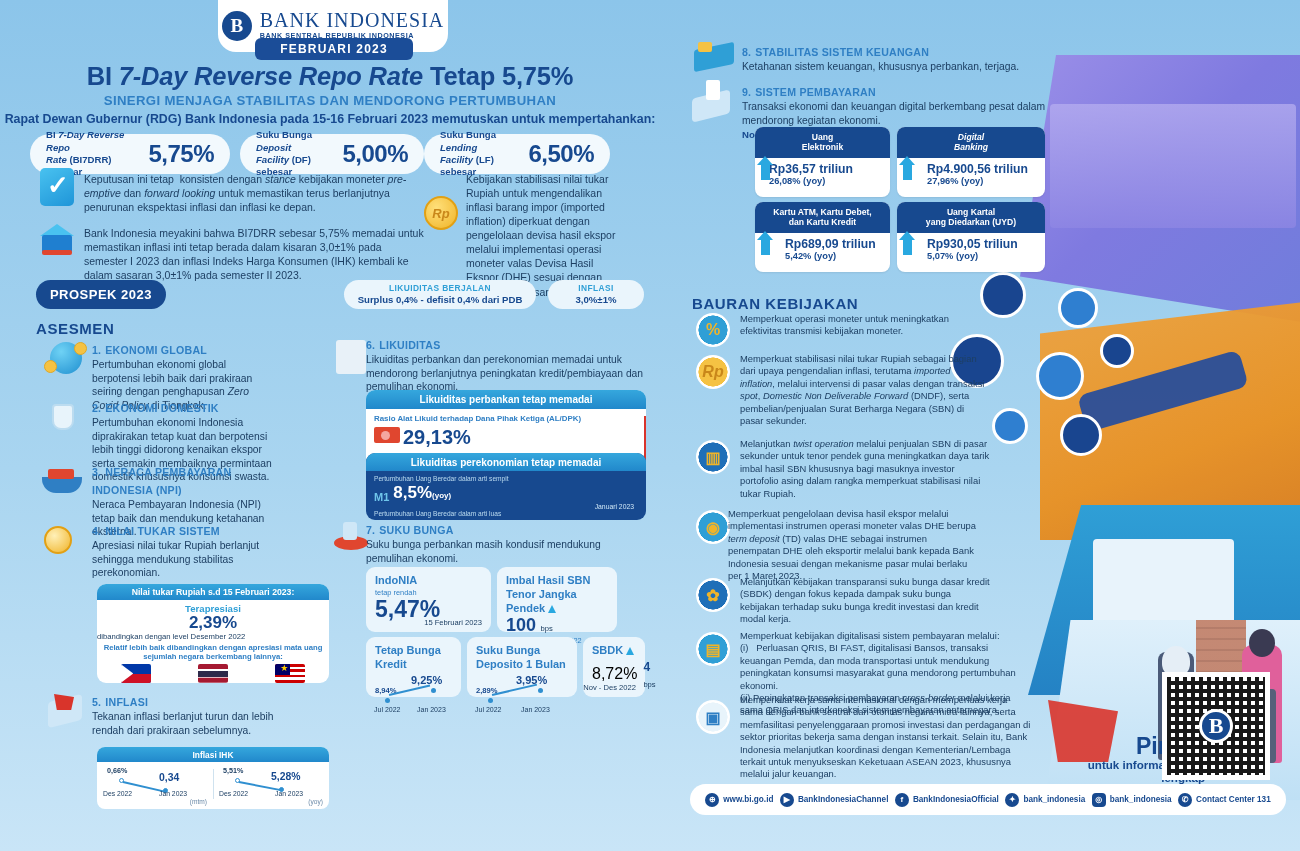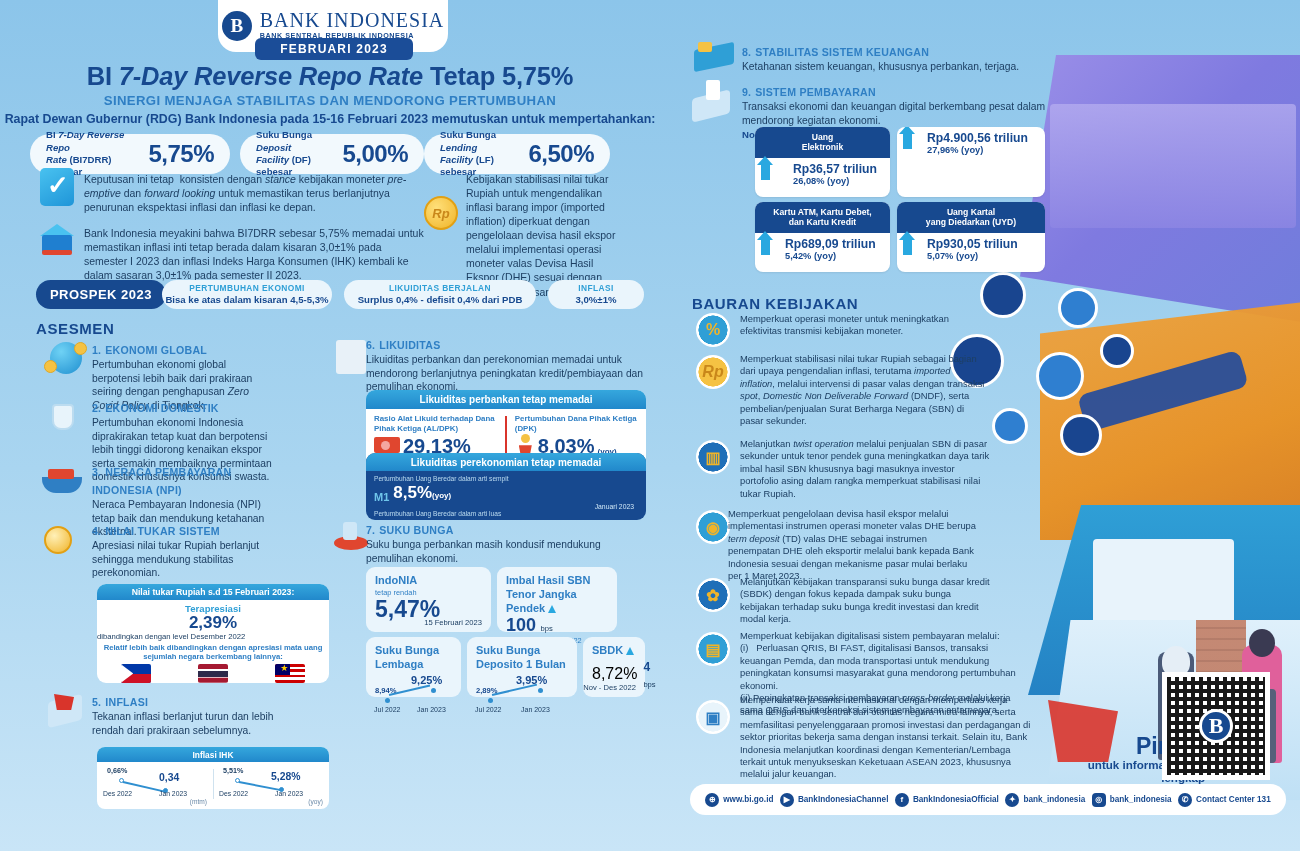--- a/index.html
+++ b/index.html
@@ -293,24 +293,20 @@
       <div class="bot"></div>
       <div class="bar"></div>
   </div>
   <div class="stmt" style="left:84px;top:226px;width:340px">Bank Indonesia meyakini bahwa BI7DRR sebesar 5,75% memadai untuk memastikan inflasi inti tetap berada dalam kisaran 3,0±1% pada semester I 2023 dan inflasi Indeks Harga Konsumen (IHK) kembali ke dalam sasaran 3,0±1% pada semester II 2023.</div>
 
   <div class="ic-rp">Rp</div>
   <div class="stmt" style="left:466px;top:172px;width:160px">Kebijakan stabilisasi nilai tukar Rupiah untuk mengendalikan inflasi barang impor (imported inflation) diperkuat dengan pengelolaan devisa hasil ekspor melalui implementasi operasi moneter valas Devisa Hasil Ekspor (DHE) sesuai dengan mekanisme pasar.</div>
 
   <div class="prospek-wrap">
     <div class="pb dark" style="left:0;width:130px">PROSPEK 2023</div>
-    <div class="pb light" style="left:126px;width:170px">
-      <div class="t1">PERTUMBUHAN EKONOMI</div>
-      <div class="t2">Bisa ke atas dalam kisaran 4,5-5,3%</div>
-    </div>
     <div class="pb light" style="left:308px;width:192px">
       <div class="t1">LIKUIDITAS BERJALAN</div>
       <div class="t2">Surplus 0,4% - defisit 0,4% dari PDB</div>
     </div>
     <div class="pb light" style="left:512px;width:96px">
       <div class="t1">INFLASI</div>
       <div class="t2">3,0%±1%</div>
     </div>
   </div>
 
@@ -428,32 +424,20 @@
         <div class="t">Rasio Alat Likuid terhadap Dana Pihak Ketiga (AL/DPK)</div>
         <div style="display:flex;align-items:center;gap:3px">
           <div style="width:26px;height:16px;background:#e0462f;border-radius:2px;position:relative;">
             <div style="position:absolute;left:7px;top:4px;width:9px;height:9px;border-radius:50%;background:#f4a6a0"></div>
           </div>
           <div class="v">29,13%</div>
         </div>
         <div class="d">Januari 2023</div>
       </div>
       <div class="sep"></div>
-      <div class="cell">
-        <div class="t">Pertumbuhan Dana Pihak Ketiga (DPK)</div>
-        <div style="display:flex;align-items:flex-end;gap:3px">
-          <div style="width:20px;height:22px;position:relative;">
-            <div style="position:absolute;left:4px;top:11px;width:13px;height:11px;background:#e0462f;clip-path:polygon(0 0,100% 0,84% 100%,16% 100%)"></div>
-            <div style="position:absolute;left:6px;top:0;width:9px;height:9px;border-radius:50%;background:#f5c243"></div>
-          </div>
-          <div class="v">8,03%</div>
-          <div class="yoy">(yoy)</div>
-        </div>
-        <div class="d">Januari 2023</div>
-      </div>
     </div>
   </div>
 
   <div class="liq2">
     <div class="hdr">Likuiditas perekonomian tetap memadai</div>
     <div class="row">
       <div class="cell">
         <div class="t">Pertumbuhan Uang Beredar dalam arti sempit</div>
         <div><span class="m">M1</span><span class="v">8,5%</span><span class="yoy">(yoy)</span></div>
         <div class="d">Januari 2023</div>
@@ -482,21 +466,21 @@
     <div class="v">5,47%</div>
     <div class="d">15 Februari 2023</div>
   </div>
   <div class="sb" style="left:497px;top:567px;width:120px;height:65px">
     <div class="t"><span>Imbal Hasil SBN Tenor Jangka Pendek</span> <span class="arw-up"></span></div>
     <div><span class="bpsv">100</span> <span class="bps">bps</span></div>
     <div class="s">dibandingkan Juli 2022</div>
   </div>
 
   <div class="sb" style="left:366px;top:637px;width:95px;height:60px">
-    <div class="t">Suku Bunga Lembaga</div>
+    <div class="t">Tetap Bunga Kredit</div>
     <div style="position:relative;height:36px">
       <div style="position:absolute;left:0;top:14px;font-size:7.6px;font-weight:bold;color:#17498f">8,94%</div>
       <div style="position:absolute;left:36px;top:2px;font-size:11px;font-weight:bold;color:#17498f">9,25%</div>
       <div style="position:absolute;left:10px;top:26px;width:5px;height:5px;border-radius:50%;background:#2f8fd0"></div>
       <div style="position:absolute;left:14px;top:22px;width:42px;height:1.6px;background:#2f8fd0;transform:rotate(-13deg);transform-origin:left center"></div>
       <div style="position:absolute;left:56px;top:16px;width:5px;height:5px;border-radius:50%;background:#2f8fd0"></div>
       <div style="position:absolute;left:-1px;top:34px;font-size:7px;color:#1d3f63">Jul 2022</div>
       <div style="position:absolute;left:42px;top:34px;font-size:7px;color:#1d3f63">Jan 2023</div>
     </div>
   </div>
@@ -542,27 +526,28 @@
     <span class="item-num">9.</span>
     <span class="item-tt">SISTEM PEMBAYARAN</span>
     <div class="item-bd">Transaksi ekonomi dan keuangan digital berkembang pesat dalam mendorong kegiatan ekonomi.</div>
     <div style="font-size:9.6px;font-weight:bold;color:#17498f;margin-top:2px">Nominal Transaksi:</div>
   </div>
 
   <div class="nom-card" style="left:755px;top:127px">
     <div class="hdr"><span>Uang</span><br><span>Elektronik</span></div>
     <div class="bd">
         <div class="big-arrow"></div>
-      <div style="margin-left:32px">
+      <div style="margin-left:8px">
           <div class="v">Rp36,57 triliun</div>
           <div class="p">26,08% (yoy)</div>
         </div>
       </div>
   </div>
   <div class="nom-card" style="left:897px;top:127px;width:148px">
+    <div class="hdr"><i>Digital</i><br><i>Banking</i></div>
     <div class="bd">
         <div class="big-arrow"></div>
       <div style="margin-left:24px">
           <div class="v">Rp4.900,56 triliun</div>
           <div class="p">27,96% (yoy)</div>
         </div>
       </div>
   </div>
   <div class="nom-card" style="left:755px;top:202px">
     <div class="hdr"><span>Kartu ATM, Kartu Debet,</span><br><span>dan Kartu Kredit</span></div>

